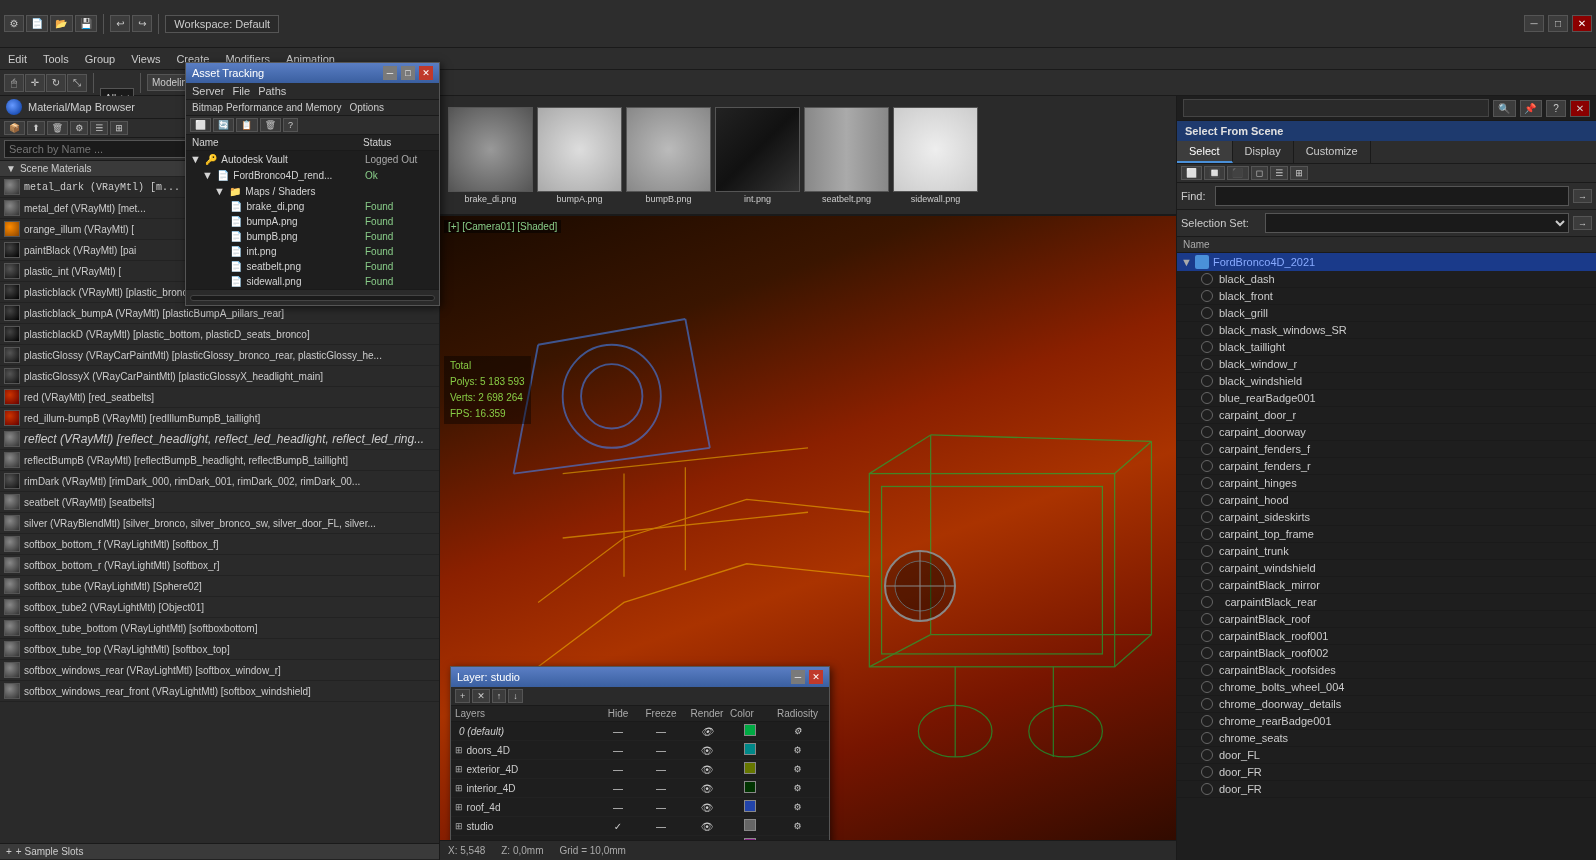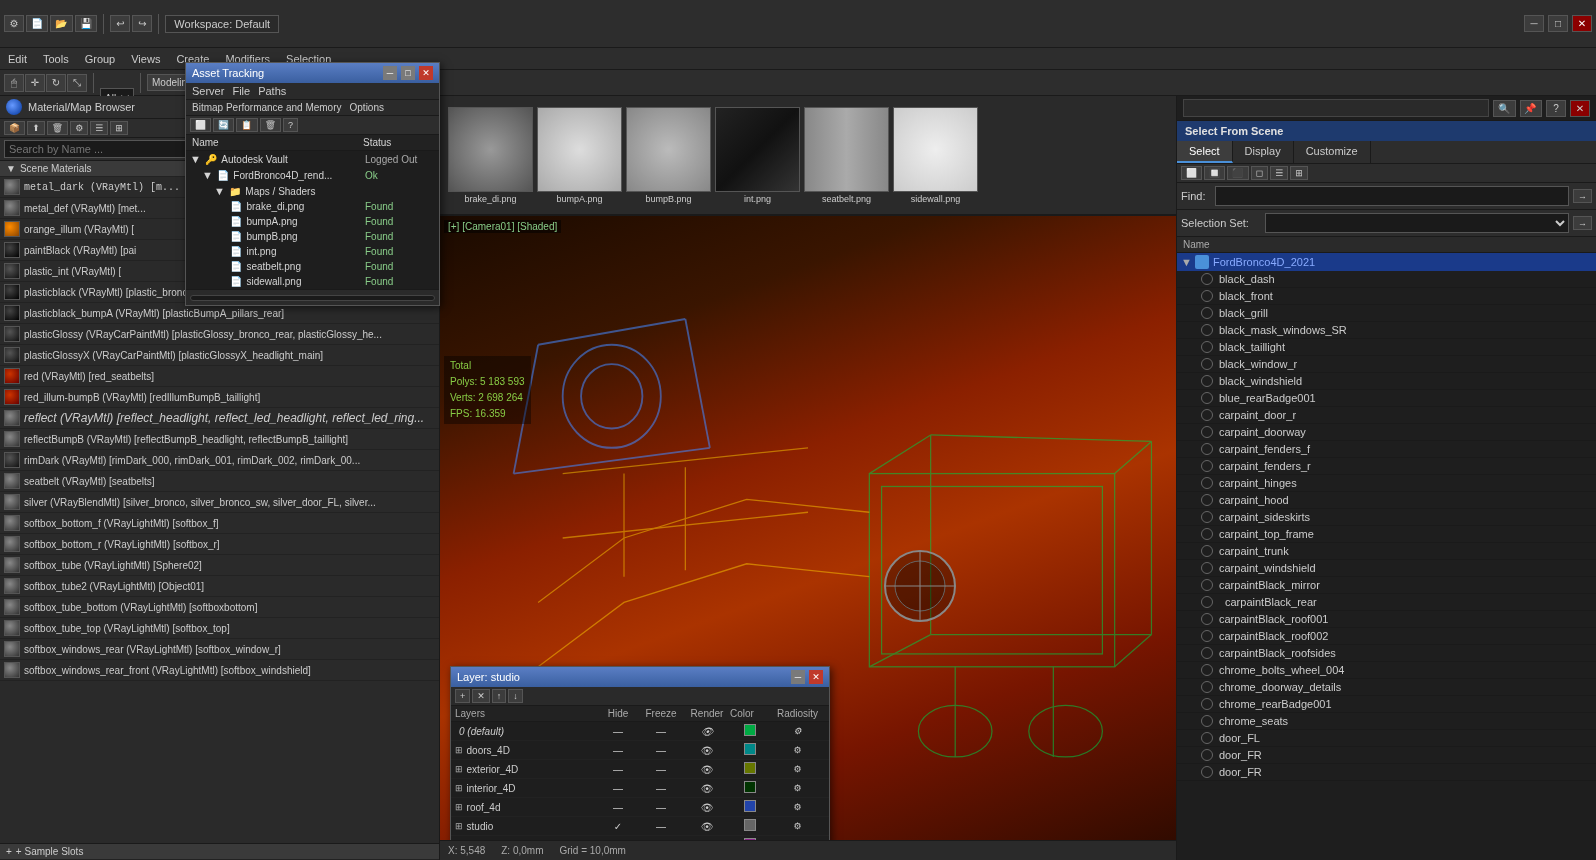--- a/index.html
+++ b/index.html
@@ -104,21 +104,21 @@
   </div>
 </div>
 
 <div class="menu-bar">
   <div class="menu-item">Edit</div>
   <div class="menu-item">Tools</div>
   <div class="menu-item">Group</div>
   <div class="menu-item">Views</div>
   <div class="menu-item">Create</div>
   <div class="menu-item">Modifiers</div>
-  <div class="menu-item">Selection</div>
+  <div class="menu-item">Animation</div>
 </div>
 
 <div class="toolbar2">
   <div style="display:flex; gap:1px;">
     <button class="toolbar-btn">🖱</button>
     <button class="toolbar-btn">✛</button>
     <button class="toolbar-btn">↻</button>
     <button class="toolbar-btn">⤡</button>
   </div>
   <div style="width:1px; height:20px; background:#555; margin:0 4px;"></div>
@@ -180,20 +180,24 @@
           <div style="width:16px;height:16px;background:radial-gradient(circle at 35% 35%, #555, #111);border:1px solid #555;flex-shrink:0;"></div>
           <span style="font-size:10px;color:#ccc;overflow:hidden;white-space:nowrap;text-overflow:ellipsis;">plastic_int (VRayMtl) [</span>
         </div>
         <div class="mat-item">
           <div style="width:16px;height:16px;background:radial-gradient(circle at 35% 35%, #444, #000);border:1px solid #555;flex-shrink:0;"></div>
           <span style="font-size:10px;color:#ccc;overflow:hidden;white-space:nowrap;text-overflow:ellipsis;">plasticblack (VRayMtl) [plastic_bronco,plastic_bumper_r, plastic_center,plas...</span>
         </div>
         <div class="mat-item">
           <div style="width:16px;height:16px;background:radial-gradient(circle at 35% 35%, #444, #000);border:1px solid #555;flex-shrink:0;"></div>
           <span style="font-size:10px;color:#ccc;overflow:hidden;white-space:nowrap;text-overflow:ellipsis;">plasticblack_bumpA (VRayMtl) [plasticBumpA_pillars_rear]</span>
+        </div>
+        <div class="mat-item">
+          <div style="width:16px;height:16px;background:radial-gradient(circle at 35% 35%, #444, #000);border:1px solid #555;flex-shrink:0;"></div>
+          <span style="font-size:10px;color:#ccc;overflow:hidden;white-space:nowrap;text-overflow:ellipsis;">plasticblackD (VRayMtl) [plastic_bottom, plasticD_seats_bronco]</span>
         </div>
         <div class="mat-item">
           <div style="width:16px;height:16px;background:radial-gradient(circle at 35% 35%, #555, #111);border:1px solid #555;flex-shrink:0;"></div>
           <span style="font-size:10px;color:#ccc;overflow:hidden;white-space:nowrap;text-overflow:ellipsis;">plasticGlossy (VRayCarPaintMtl) [plasticGlossy_bronco_rear, plasticGlossy_he...</span>
         </div>
         <div class="mat-item">
           <div style="width:16px;height:16px;background:radial-gradient(circle at 35% 35%, #555, #111);border:1px solid #555;flex-shrink:0;"></div>
           <span style="font-size:10px;color:#ccc;overflow:hidden;white-space:nowrap;text-overflow:ellipsis;">plasticGlossyX (VRayCarPaintMtl) [plasticGlossyX_headlight_main]</span>
         </div>
         <div class="mat-item">
@@ -594,20 +598,24 @@
         <div style="padding: 2px 4px 2px 24px; display: flex; align-items: center; gap: 6px; font-size: 11px; cursor: pointer; border-bottom: 1px solid rgb(26, 26, 26);">
           <span style="width:12px;height:12px;border:1px solid #666;border-radius:50%;display:inline-block;flex-shrink:0;"></span>
           <span style="color:#ccc;">carpaintBlack_mirror</span>
         </div>
         <div style="padding: 2px 4px 2px 24px; display: flex; align-items: center; gap: 12px; font-size: 11px; cursor: pointer; border-bottom: 1px solid rgb(26, 26, 26);">
           <span style="width:12px;height:12px;border:1px solid #666;border-radius:50%;display:inline-block;flex-shrink:0;"></span>
           <span style="color:#ccc;">carpaintBlack_rear</span>
         </div>
         <div style="padding: 2px 4px 2px 24px; display: flex; align-items: center; gap: 6px; font-size: 11px; cursor: pointer; border-bottom: 1px solid rgb(26, 26, 26);">
           <span style="width:12px;height:12px;border:1px solid #666;border-radius:50%;display:inline-block;flex-shrink:0;"></span>
+          <span style="color:#ccc;">carpaintBlack_roof</span>
+        </div>
+        <div style="padding: 2px 4px 2px 24px; display: flex; align-items: center; gap: 6px; font-size: 11px; cursor: pointer; border-bottom: 1px solid rgb(26, 26, 26);">
+          <span style="width:12px;height:12px;border:1px solid #666;border-radius:50%;display:inline-block;flex-shrink:0;"></span>
           <span style="color:#ccc;">carpaintBlack_roof001</span>
         </div>
         <div style="padding: 2px 4px 2px 24px; display: flex; align-items: center; gap: 6px; font-size: 11px; cursor: pointer; border-bottom: 1px solid rgb(26, 26, 26);">
           <span style="width:12px;height:12px;border:1px solid #666;border-radius:50%;display:inline-block;flex-shrink:0;"></span>
           <span style="color:#ccc;">carpaintBlack_roof002</span>
         </div>
         <div style="padding: 2px 4px 2px 24px; display: flex; align-items: center; gap: 6px; font-size: 11px; cursor: pointer; border-bottom: 1px solid rgb(26, 26, 26);">
           <span style="width:12px;height:12px;border:1px solid #666;border-radius:50%;display:inline-block;flex-shrink:0;"></span>
           <span style="color:#ccc;">carpaintBlack_roofsides</span>
         </div>

